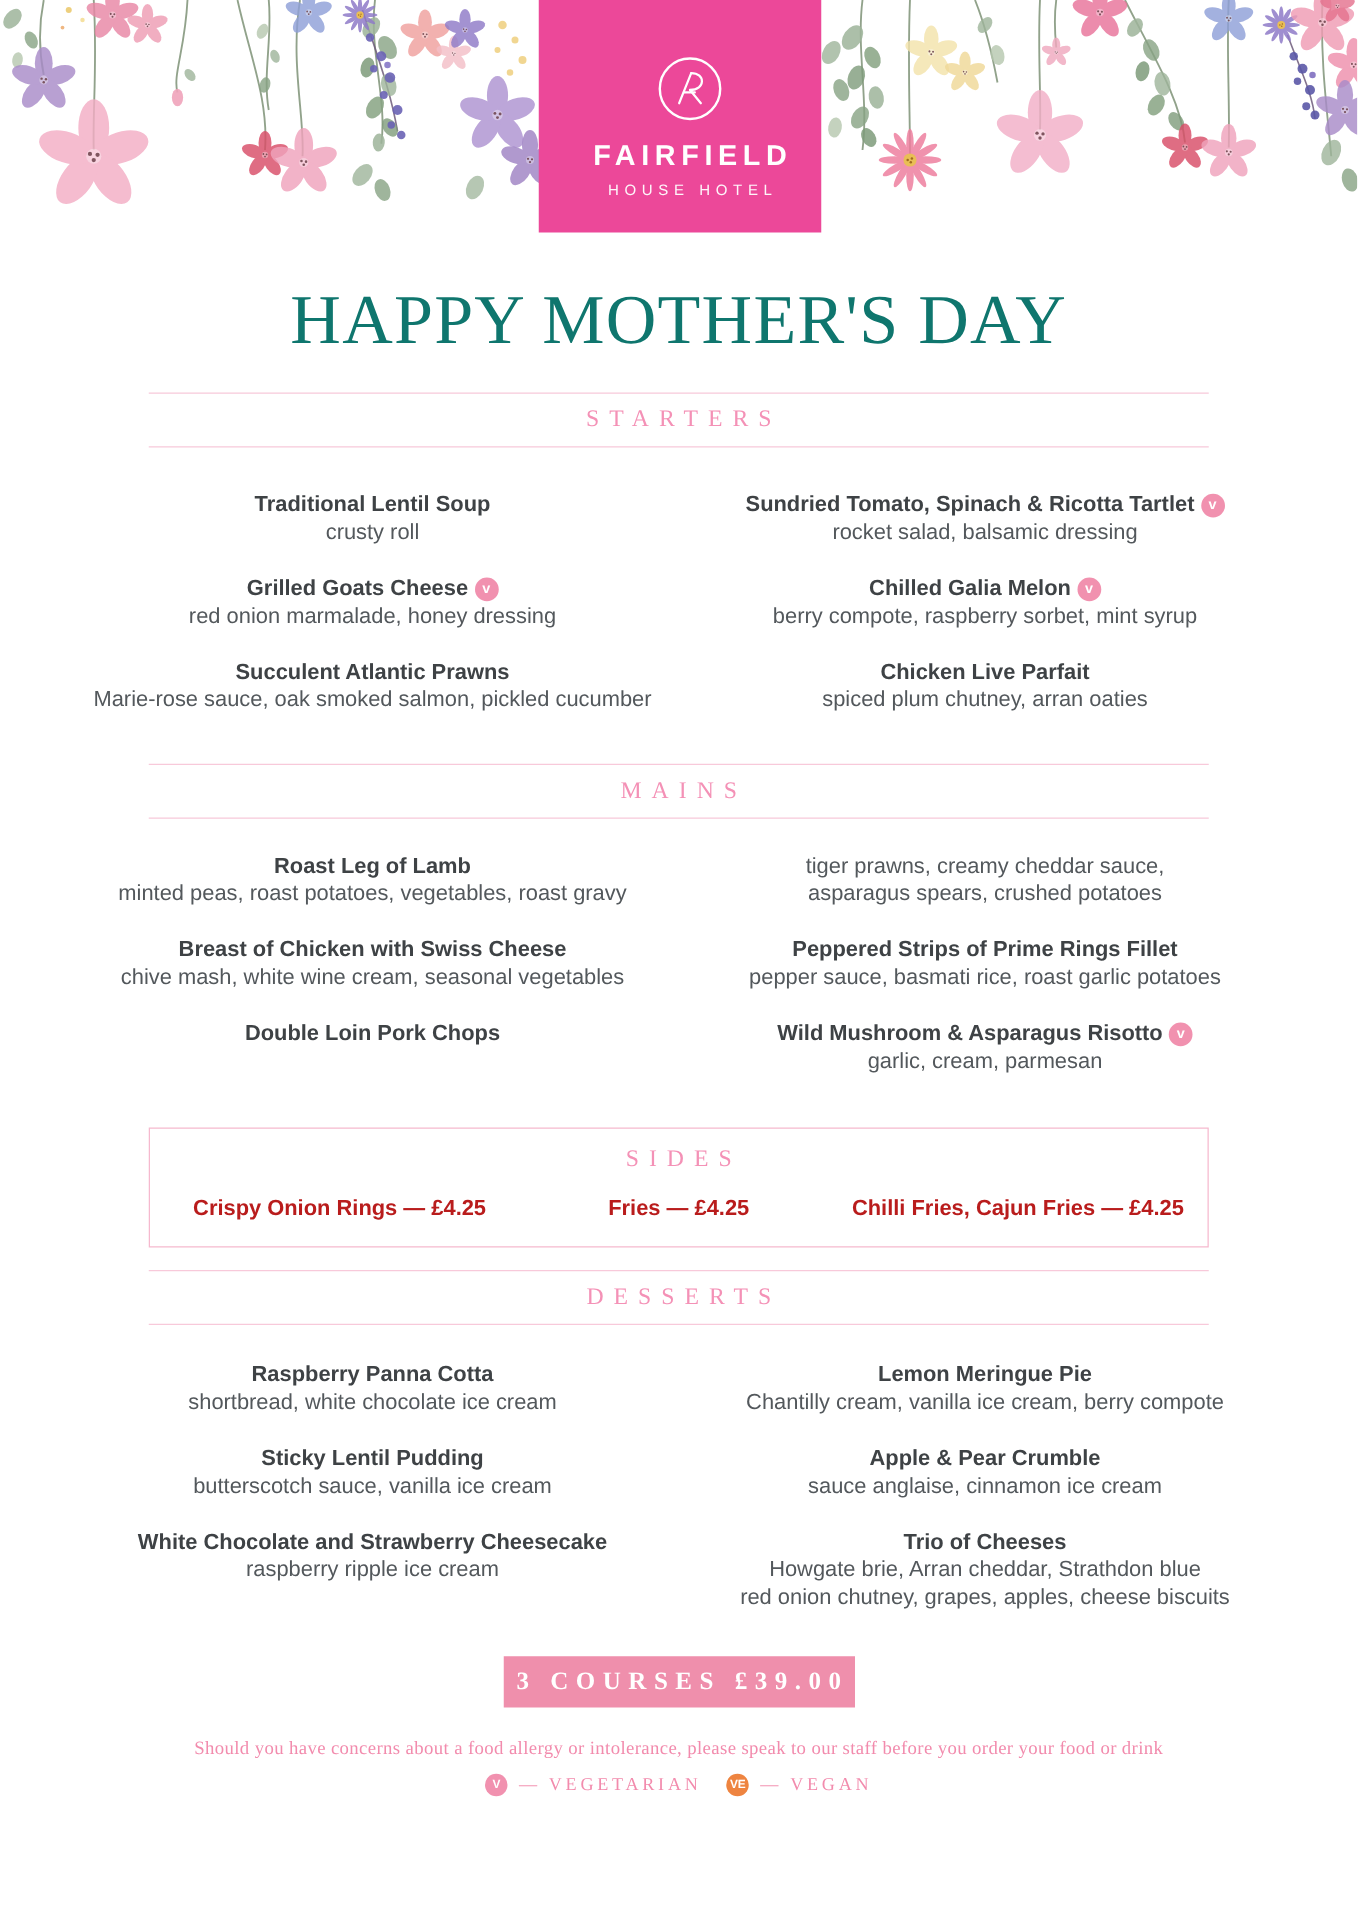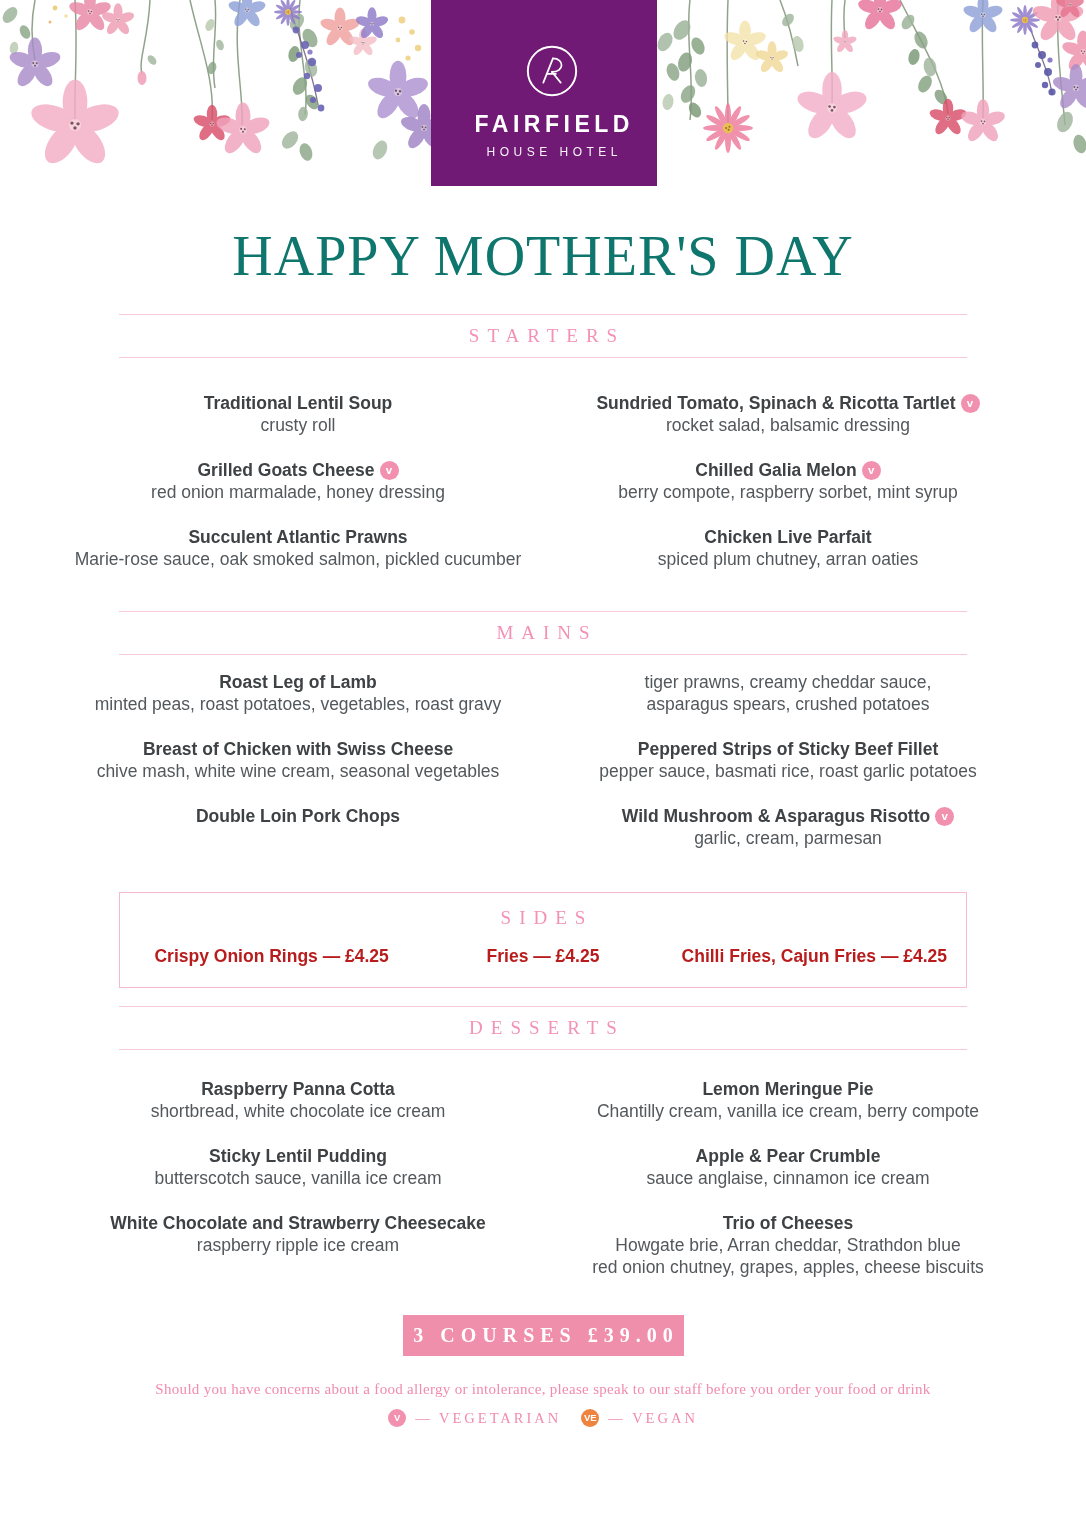--- a/index.html
+++ b/index.html
@@ -2,39 +2,39 @@
 <html><head>
 <meta charset="utf-8">
 <style>
   html,body{margin:0;padding:0;background:#ffffff;}
   .page{width:1086px;height:1536px;margin:0 auto;position:relative;background:#fff;overflow:hidden;
         font-family:"Liberation Sans","DejaVu Sans",sans-serif;}
 
   
   .banner{position:relative;height:200px;}
   .florals{position:absolute;left:0;top:0;}
-  .brand-box{position:absolute;left:431px;top:0;width:226px;height:186px;background:#701a75;
+  .brand-box{position:absolute;left:431px;top:0;width:226px;height:186px;background:#ec4899;
              display:flex;flex-direction:column;align-items:center;box-sizing:border-box;padding-top:42px;padding-left:16px;}
   .monogram{width:58px;height:58px;}
   .brand-name{color:#fff;font-size:23px;font-weight:bold;letter-spacing:4.5px;padding-left:4.5px;margin-top:11px;}
   .brand-sub{color:#fff;font-size:12px;letter-spacing:4.5px;padding-left:4.5px;margin-top:7px;opacity:.95;}
 
   
   .title{font-family:"Liberation Serif","DejaVu Serif",serif;font-weight:400;color:#0f766e;
          text-align:center;font-size:56px;line-height:64px;letter-spacing:1px;margin:24px 0 0;}
 
   
   .rule-head{width:848px;margin:18px auto 0;border-top:1.6px solid #f8c9da;border-bottom:1.6px solid #f8c9da;padding:10px 0;}
   .rule-head.first{margin-top:26px;}
   .rule-head h2,.sides-box h2{margin:0;text-align:center;font-family:"Liberation Serif","DejaVu Serif",serif;
          font-weight:400;font-size:19px;line-height:22px;letter-spacing:8px;padding-left:8px;color:#f491b6;}
 
   
   .cols{width:980px;margin:34px auto 0;display:grid;grid-template-columns:1fr 1fr;}
-  .cols.tight{margin-top:16px;}
+  .cols.tight{margin-top:26px;}
   .cols.desserts{margin-top:28px;}
   .menu-item{text-align:center;margin-bottom:23px;}
   .item-name{font-weight:bold;color:#3e4245;font-size:17.5px;line-height:22px;}
   .item-desc{color:#53585c;font-size:17.5px;line-height:22px;white-space:pre-line;}
   .badge{display:inline-block;width:19px;height:19px;border-radius:50%;background:#f191af;color:#fff;
          font-size:11.5px;font-weight:bold;line-height:19px;text-align:center;vertical-align:2px;margin-left:5px;
          text-transform:lowercase;}
 
   
   .sides-box{width:848px;margin:20px auto 0;border:1.6px solid #f6b9ce;box-sizing:border-box;padding:14px 16px 20px;}
@@ -298,21 +298,21 @@
             <div class="menu-item">
               <div class="item-name">Double Loin Pork Chops</div>
             </div>
           </div>
           <div class="menu-column">
             <div class="menu-item">
               <div class="item-desc">tiger prawns, creamy cheddar sauce,
 asparagus spears, crushed potatoes</div>
             </div>
             <div class="menu-item">
-              <div class="item-name">Peppered Strips of Sticky Beef Fillet</div>
+              <div class="item-name">Peppered Strips of Prime Rings Fillet</div>
               <div class="item-desc">pepper sauce, basmati rice, roast garlic potatoes</div>
             </div>
             <div class="menu-item">
               <div class="item-name">Wild Mushroom &amp; Asparagus Risotto<span class="badge">V</span></div>
               <div class="item-desc">garlic, cream, parmesan</div>
             </div>
           </div>
         </div>
     </section>
 

